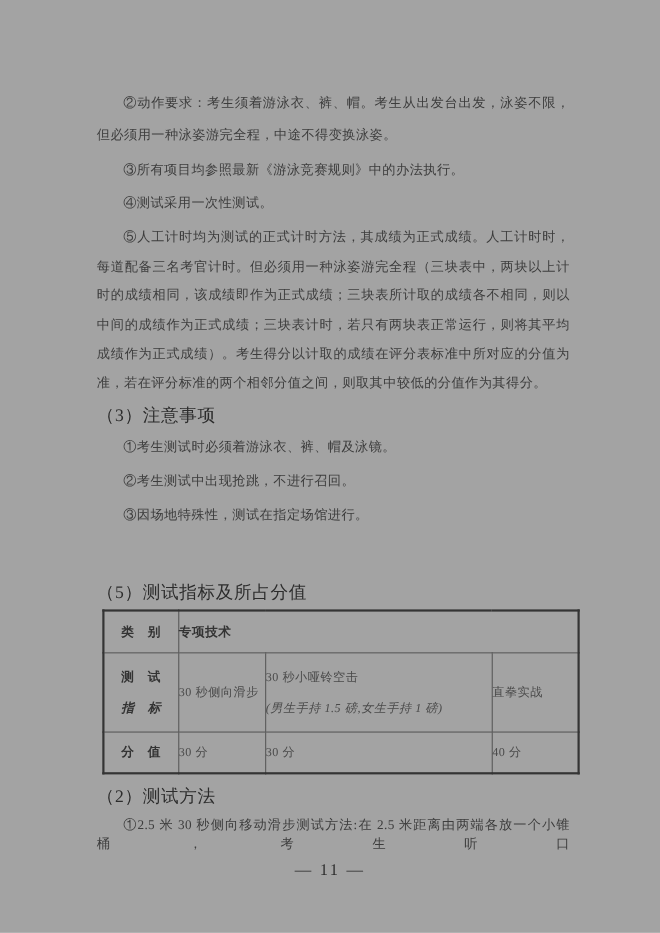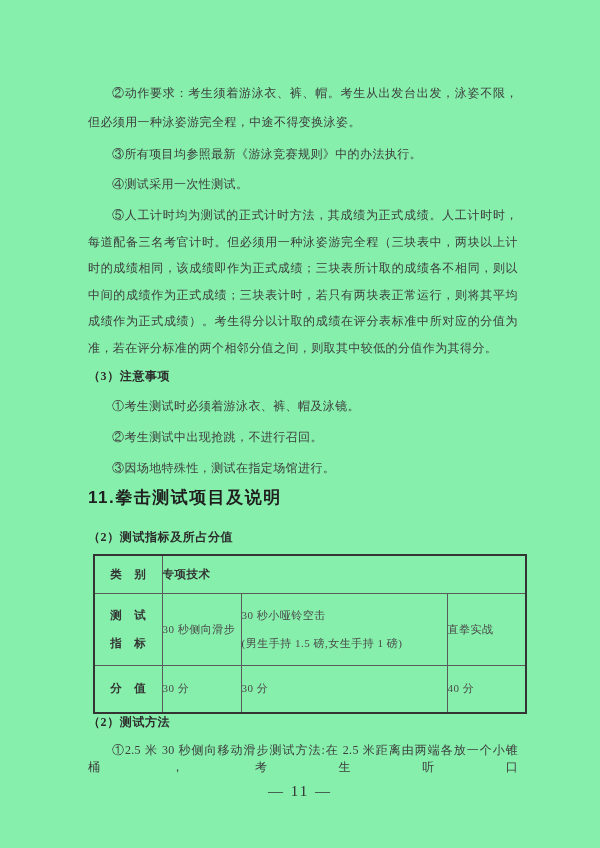--- a/index.html
+++ b/index.html
@@ -4,34 +4,34 @@
 <style>
   html,body{margin:0;padding:0;}
   body{
     width:600px;height:848px;
     background:#ffffff;
     font-family:"Liberation Serif","DejaVu Serif",serif;
     color:#3d3d3d;
     position:relative;
     overflow:hidden;
   }
-  .page{position:absolute;inset:0;background:#86efac;}
+  .page{position:absolute;inset:0;background:#a3a3a3;}
   .blk{position:absolute;left:88px;width:430px;font-size:12px;}
   .para{
     line-height:29px;
     text-align:justify;
     text-indent:2em;
     letter-spacing:0.4px;
   }
   .single{white-space:nowrap;}
   #p5{line-height:26.6px;}
   .subhead{
-    font-weight:bold;
+    font-weight:normal;
     color:#2c2c2c;
-    font-size:12px;
+    font-size:16px;
     letter-spacing:0.6px;
   }
   .note{text-indent:2em;letter-spacing:0.4px;}
   #h11{
     font-family:"Liberation Sans","DejaVu Sans",sans-serif;
     font-weight:bold;
     color:#1f1f1f;
     font-size:17px;
     letter-spacing:1.5px;
     line-height:24px;
@@ -53,22 +53,22 @@
   table,td,th{border:1px solid #5a5a5a;}
   table{border:2px solid #343434;}
   td,th{
     vertical-align:middle;
     padding:0;
     letter-spacing:0.5px;
   }
   th{font-weight:bold;color:#333333;font-size:11.5px;}
   .rowh1{height:38px;}
   .rowh2{height:72px;padding-left:31px;}
-  .rowh3{height:48px;}
-  .cell-line2{margin-top:13px;}
+  .rowh3{height:38px;}
+  .cell-line2{margin-top:13px;font-style:italic;}
   #pagenum{
     position:absolute;left:0;top:783px;width:600px;
     text-align:center;
     font-size:15px;
     color:#2f2f2f;
     letter-spacing:2px;
   }
 </style>
 </head>
 <body>
@@ -84,23 +84,22 @@
   <div id="p5" class="blk para" style="top:202px">⑤人工计时均为测试的正式计时方法，其成绩为正式成绩。人工计时时，每道配备三名考官计时。但必须用一种泳姿游完全程（三块表中，两块以上计时的成绩相同，该成绩即作为正式成绩；三块表所计取的成绩各不相同，则以中间的成绩作为正式成绩；三块表计时，若只有两块表正常运行，则将其平均成绩作为正式成绩）。考生得分以计取的成绩在评分表标准中所对应的分值为准，若在评分标准的两个相邻分值之间，则取其中较低的分值作为其得分。</div>
 
   <div id="notes-h" class="blk subhead" style="top:368px">（3）注意事项</div>
 
   <div id="n1" class="blk note" style="top:398px">①考生测试时必须着游泳衣、裤、帽及泳镜。</div>
 
   <div id="n2" class="blk note" style="top:429px">②考生测试中出现抢跳，不进行召回。</div>
 
   <div id="n3" class="blk note" style="top:460px">③因场地特殊性，测试在指定场馆进行。</div>
 
-  <div id="h11" class="blk" style="top:486px">11.拳击测试项目及说明</div>
 
-  <div id="sub1" class="blk subhead" style="top:529px">（2）测试指标及所占分值</div>
+  <div id="sub1" class="blk subhead" style="top:529px">（5）测试指标及所占分值</div>
 
   <div id="tbl">
     <table>
       <colgroup>
         <col style="width:68px">
         <col style="width:79px">
         <col style="width:206px">
         <col style="width:79px">
       </colgroup>
       <tbody>

